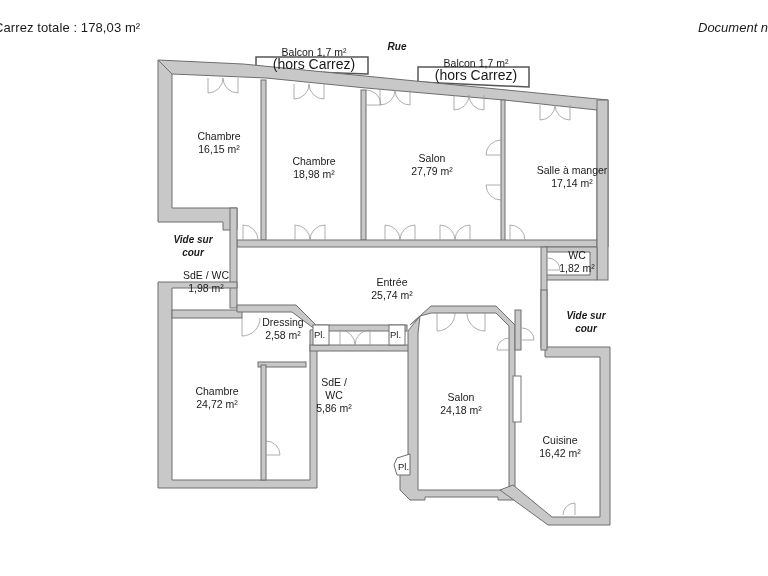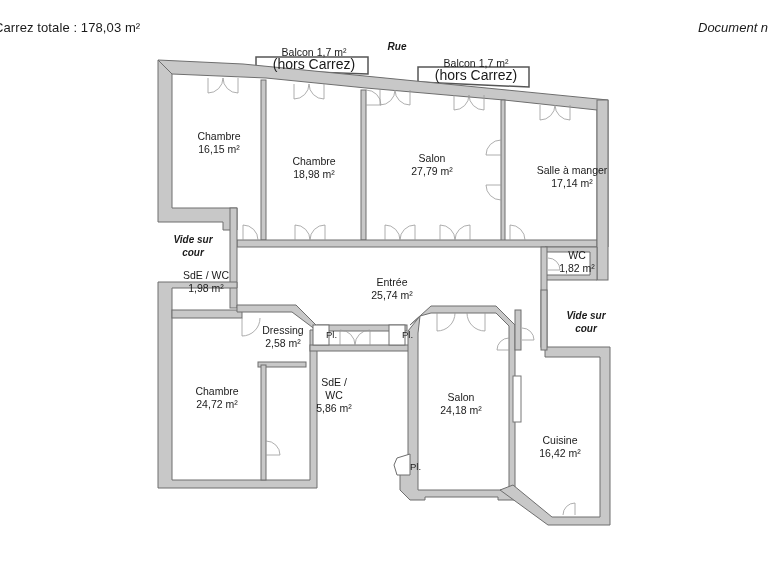--- a/index.html
+++ b/index.html
@@ -5,21 +5,21 @@
   html, body { margin:0; padding:0; background:#ffffff; }
   body { width:768px; height:576px; position:relative; overflow:hidden;
          font-family:"Liberation Sans","DejaVu Sans",sans-serif; color:#1a1a1a; }
   .hdr-left { position:absolute; left:-6px; top:20px; font-size:13px; letter-spacing:0.1px; }
   .hdr-right { position:absolute; left:698px; top:20px; font-size:13px; font-style:italic; white-space:nowrap;text-align:right; }
   .plan { position:absolute; left:0; top:0; width:768px; height:576px; }
   .lbl { position:absolute; text-align:center; font-size:10.5px; line-height:13px; white-space:nowrap; transform:translateX(-50%); }
   .lbl .n, .lbl .a { display:block; }
   .lbl.it { font-style:italic; font-weight:bold; font-size:10px; }
   .small { font-size:14px; line-height:10px; }
-  .pl { position:absolute; font-size:9.5px;margin-left:12px; }
+  .pl { position:absolute; font-size:9.5px; }
 </style>
 </head>
 <body>
 
 <div class="hdr-left">Carrez totale : 178,03 m²</div>
 <div class="hdr-right">Document n</div>
 
 <svg class="plan" viewBox="0 0 768 576" xmlns="http://www.w3.org/2000/svg">
   <g fill="#c8c8c8" stroke="#6e6e6e" stroke-width="1">
 
@@ -143,21 +143,21 @@
     <span class="a">1,82 m²</span>
 </div>
 <div class="lbl" style="left:392px;top:276px;">
   <span class="n">Entrée</span>
     <span class="a">25,74 m²</span>
 </div>
 <div class="lbl" style="left:206px;top:269px;">
   <span class="n">SdE / WC</span>
     <span class="a">1,98 m²</span>
 </div>
-<div class="lbl" style="left:283px;top:324px;">
+<div class="lbl" style="left:283px;top:316px;">
   <span class="n">Dressing</span>
     <span class="a">2,58 m²</span>
 </div>
 <div class="lbl" style="left:217px;top:385px;">
   <span class="n">Chambre</span>
     <span class="a">24,72 m²</span>
 </div>
 <div class="lbl" style="left:286px;top:376px;margin-left:48px;">
   <span class="n">SdE /</span>
     <span class="n">WC</span>

